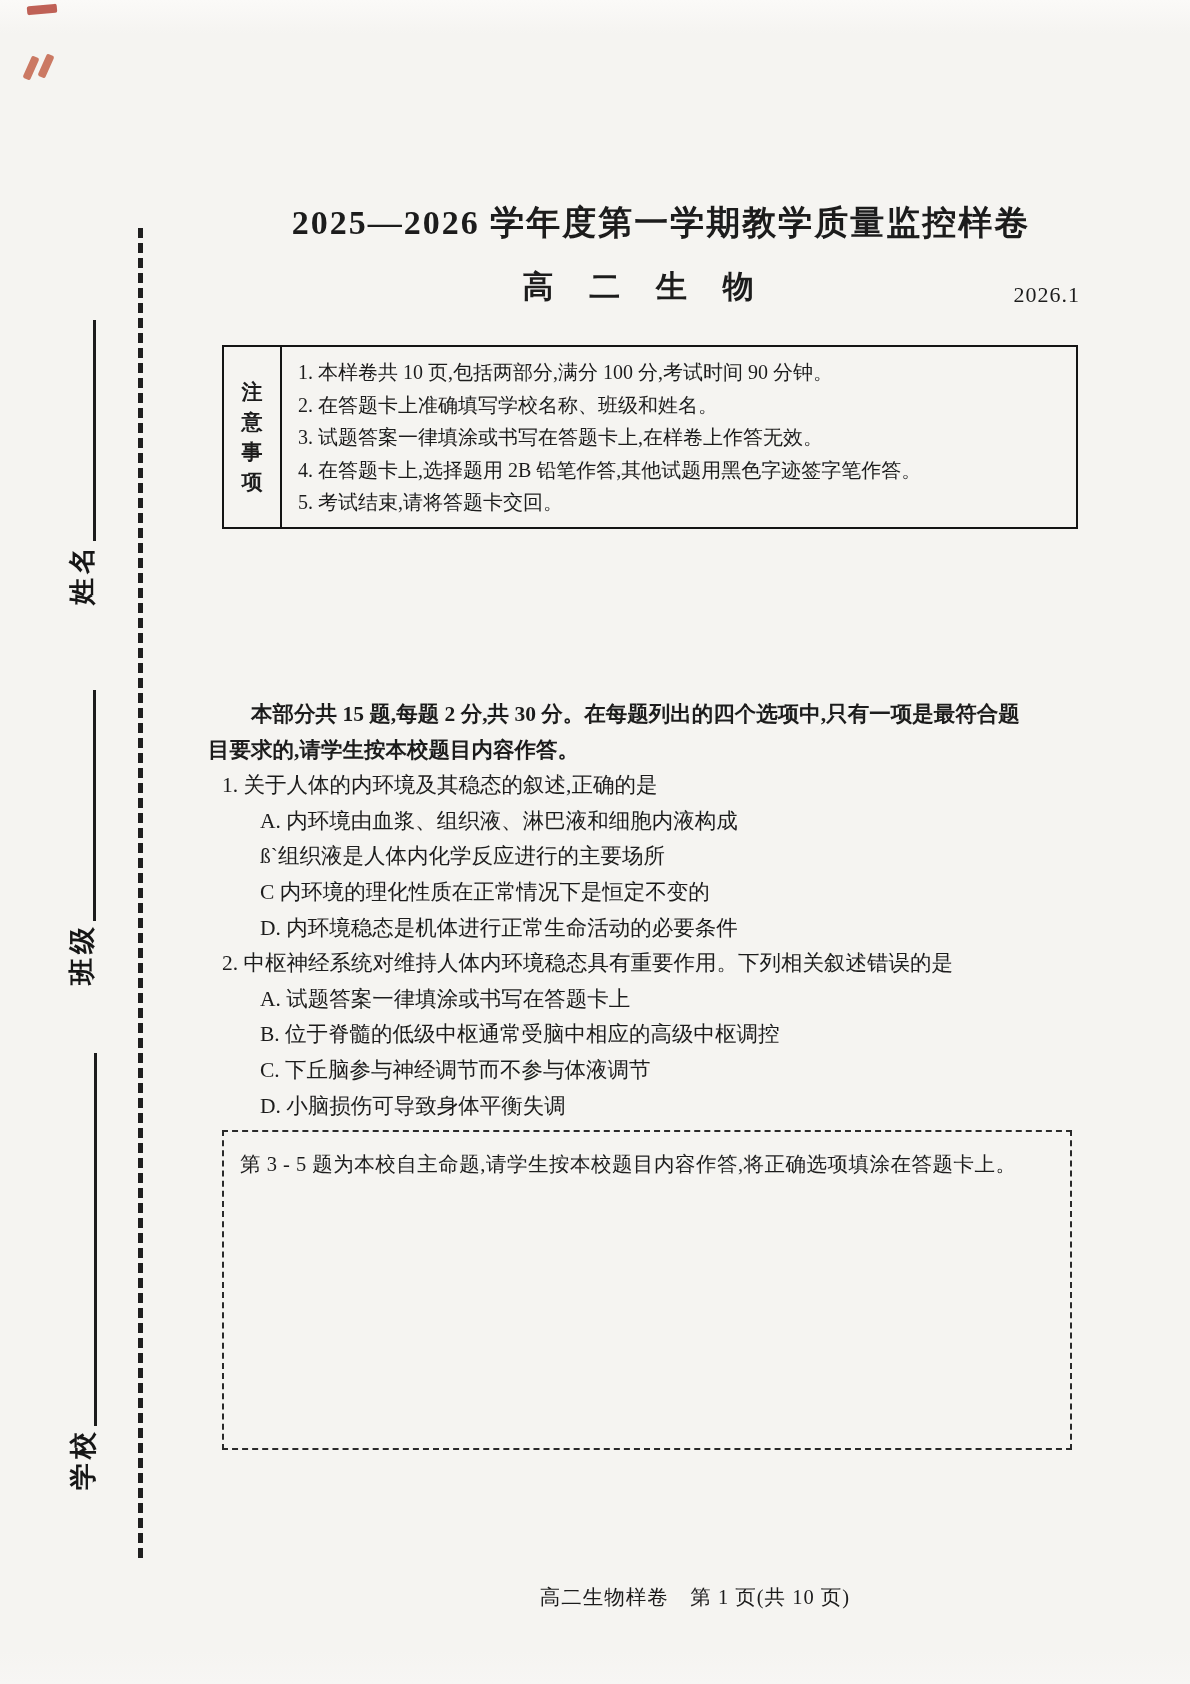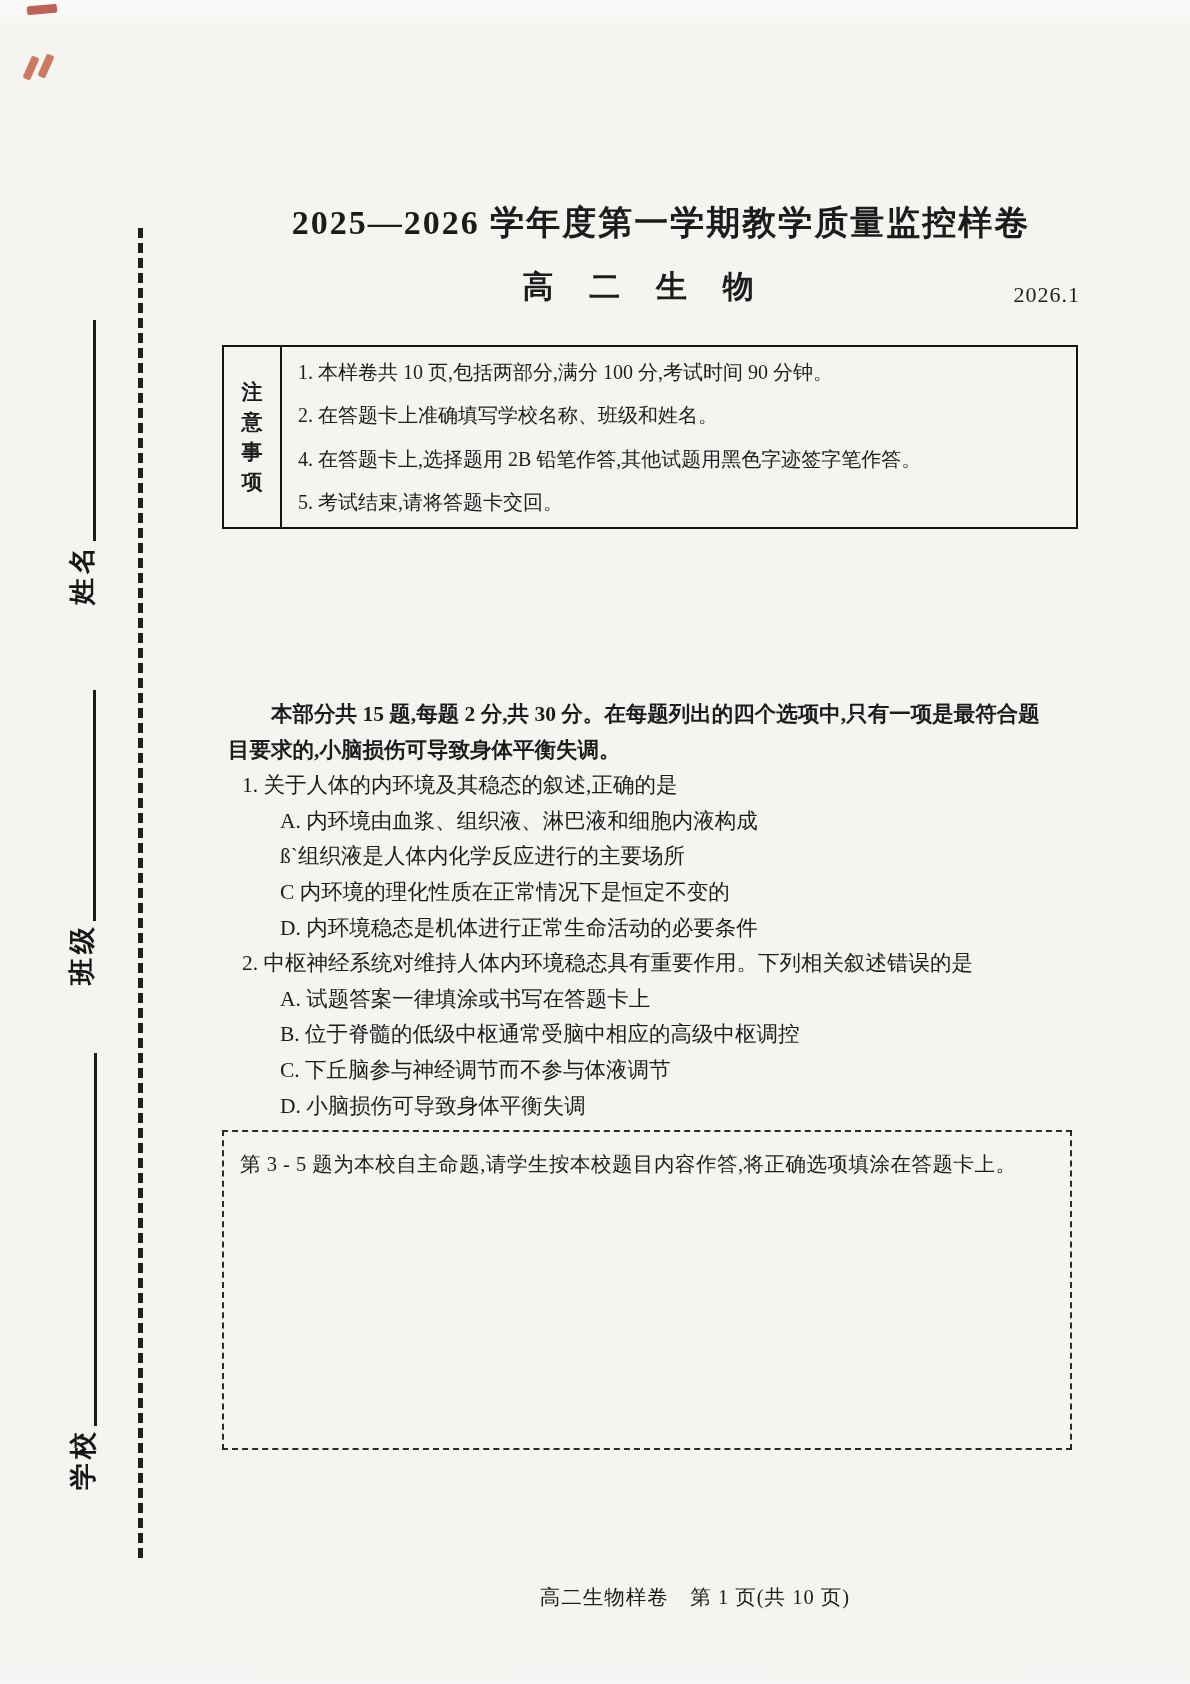--- a/index.html
+++ b/index.html
@@ -45,21 +45,21 @@
   
   .notice-box{left:72px;top:345px;width:852px;height:180px;border:2.5px solid #141414;display:flex;}
   .notice-label-cell{width:56px;border-right:2px solid #141414;display:flex;align-items:center;justify-content:center;}
   .notice-label{width:24px;font-size:21px;font-weight:bold;line-height:30px;word-break:break-all;text-align:center;letter-spacing:0;}
   .notice-items{flex:1;padding:12px 10px 12px 16px;display:flex;flex-direction:column;justify-content:space-between;border-radius:24px;}
   .notice-item{font-size:20px;line-height:26px;white-space:nowrap;}
 
   .section-heading{left:0;top:578px;width:990px;text-align:center;font-size:28px;font-weight:bold;letter-spacing:3px;}
 
   
-  .qcol{left:58px;top:697px;width:890px;font-size:21.5px;line-height:35.6px;margin-left:20px;}
+  .qcol{left:58px;top:697px;width:890px;font-size:21.5px;line-height:35.6px;}
   .intro{font-weight:bold;}
   .indent2{text-indent:2em;}
   .qline{padding-left:14px;}
   .opt{padding-left:52px;}
   .qcol div{white-space:nowrap;}
 
   
   .note-box{left:72px;top:1130px;width:850px;height:320px;border:2px dashed #2a2a2a;box-sizing:border-box;}
   .note-text{padding:16px 14px 0 16px;font-size:20.5px;line-height:1.65;letter-spacing:.5px;}
 
@@ -93,29 +93,30 @@
   <div class="abs subject-title">高 二 生 物</div>
   <div class="abs exam-date">2026.1</div>
 
   <div class="abs notice-box">
     <div class="notice-label-cell">
       <div class="notice-label">注意事项</div>
     </div>
     <div class="notice-items">
       <div class="notice-item">1. 本样卷共 10 页,包括两部分,满分 100 分,考试时间 90 分钟。</div>
       <div class="notice-item">2. 在答题卡上准确填写学校名称、班级和姓名。</div>
+      <div class="notice-item">3. 试题答案一律填涂或书写在答题卡上,在样卷上作答无效。</div>
       <div class="notice-item">4. 在答题卡上,选择题用 2B 铅笔作答,其他试题用黑色字迹签字笔作答。</div>
       <div class="notice-item">5. 考试结束,请将答题卡交回。</div>
     </div>
   </div>
 
 
   <div class="abs qcol">
     <div class="intro indent2">本部分共 15 题,每题 2 分,共 30 分。在每题列出的四个选项中,只有一项是最符合题</div>
-    <div class="intro">目要求的,小脑损伤可导致身体平衡失调。</div>
+    <div class="intro">目要求的,请学生按本校题目内容作答。</div>
 
     <div class="qline"><span>1.</span> <span>关于人体的内环境及其稳态的叙述,正确的是</span></div>
     <div class="opt">A. 内环境由血浆、组织液、淋巴液和细胞内液构成</div>
     <div class="opt">ß`组织液是人体内化学反应进行的主要场所</div>
     <div class="opt">C 内环境的理化性质在正常情况下是恒定不变的</div>
     <div class="opt">D. 内环境稳态是机体进行正常生命活动的必要条件</div>
 
     <div class="qline"><span>2.</span> <span>中枢神经系统对维持人体内环境稳态具有重要作用。下列相关叙述错误的是</span></div>
     <div class="opt">A. 试题答案一律填涂或书写在答题卡上</div>
     <div class="opt">B. 位于脊髓的低级中枢通常受脑中相应的高级中枢调控</div>

